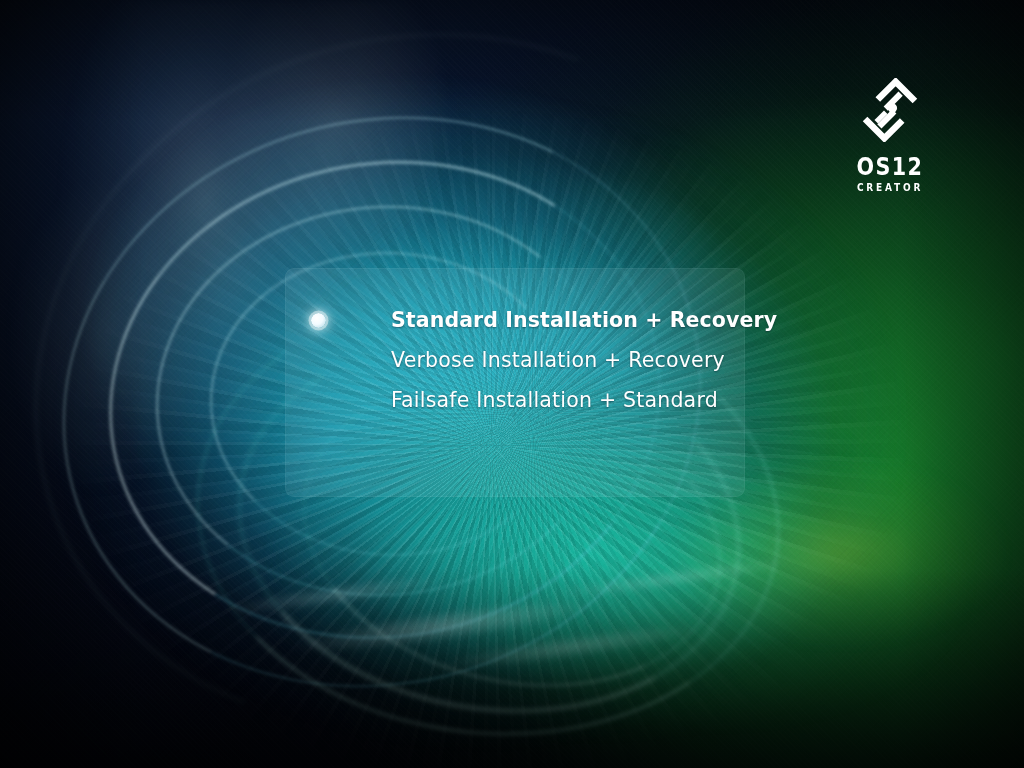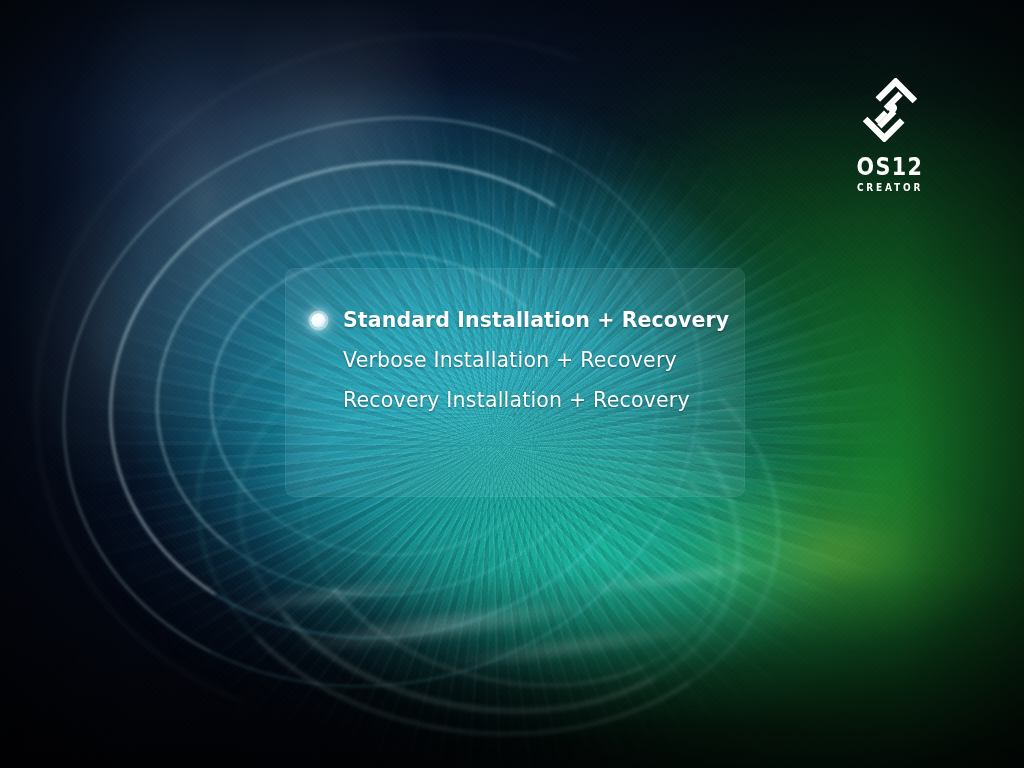--- a/index.html
+++ b/index.html
@@ -250,20 +250,21 @@
     left: 0;
     width: 484px;
     height: 40px;
     display: flex;
     align-items: center;
     color: #ffffff;
     font-family: "DejaVu Sans", sans-serif;
     font-size: 20.5px;
     white-space: nowrap;
     cursor: default;
+    gap: 48px;
   }
   .menu-item:nth-child(1) { top: 32px; }
   .menu-item:nth-child(2) { top: 72px; }
   .menu-item:nth-child(3) { top: 112px; }
 
   .menu-bullet {
     flex: 0 0 auto;
     width: 30px;
     height: 40px;
     position: relative;
@@ -354,18 +355,18 @@
       <span class="menu-label">Standard Installation + Recovery</span>
     </li>
 
     <li class="menu-item">
       <span class="menu-bullet"></span>
       <span class="menu-label">Verbose Installation + Recovery</span>
     </li>
 
     <li class="menu-item">
       <span class="menu-bullet"></span>
-      <span class="menu-label">Recovery Installation + Recovery</span>
+      <span class="menu-label">Failsafe Installation + Standard</span>
     </li>
 
   </ul>
 
 </div>
 
 </body></html>

